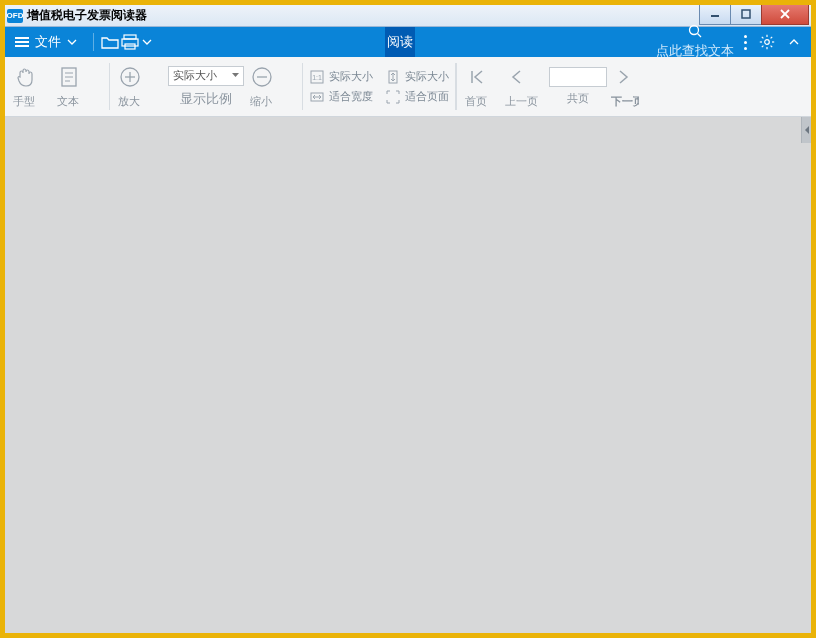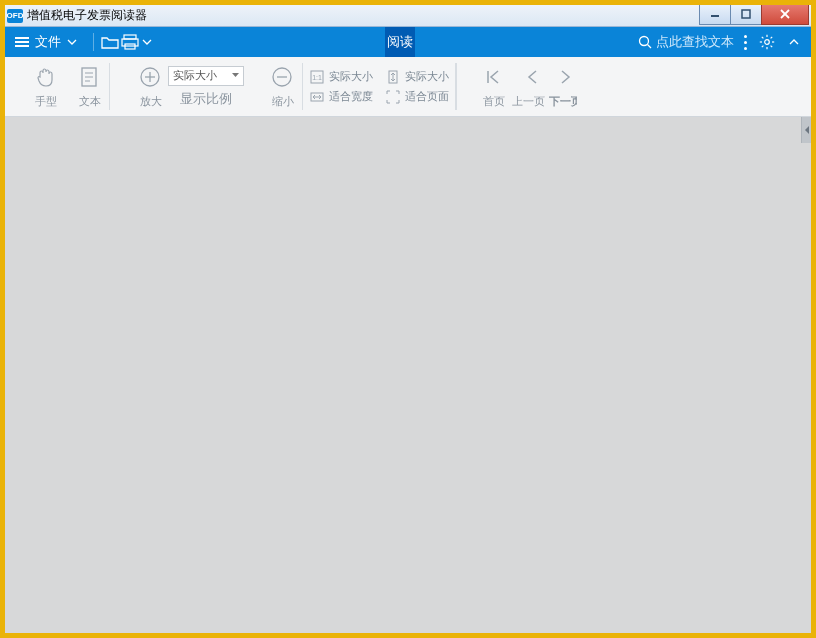--- a/index.html
+++ b/index.html
@@ -1,41 +1,41 @@
 <!DOCTYPE html>
 <html><head>
 <meta charset="utf-8">
 <style>
   * { box-sizing: border-box; margin: 0; padding: 0; }
   body { font-family: "Microsoft YaHei", Arial, sans-serif; font-size: 12px; background: #fff; }
   .window { width: 816px; height: 638px; border: 5px solid #eab308; display: flex; flex-direction: column; position: relative; }
   .titlebar { height: 22px; background: linear-gradient(#eef3f9,#dbe7f4); display: flex; align-items: center; padding: 0 2px; border-bottom: 1px solid #9bb7d6; }
   .titlebar .app-icon { width: 16px; height: 14px; background: #0a84d8; color: #fff; font-size: 8px; display: flex; align-items: center; justify-content: center; border-radius: 2px; margin-right: 4px; font-weight: bold; }
-  .titlebar .title-text { flex: 1; color: #000; font-size: 12px; font-weight: normal; }
+  .titlebar .title-text { flex: 1; color: #000; font-size: 12px; font-weight: bold; }
   .winctrls { display: flex; height: 20px; margin-top: -2px; }
   .winbtn { width: 32px; height: 20px; display: flex; align-items: center; justify-content: center; border: 1px solid #6a8ab0; border-top: none; margin-left: -1px; background: linear-gradient(#e9f1fb,#c8daf0); }
   .winbtn.close { width: 48px; background: linear-gradient(#e67a6f,#cf4b3c); border-color: #9a3b30; }
   .winbtn svg { display: block; }
   .menubar { height: 30px; background: #0a84d8; display: flex; align-items: center; color: #fff; position: relative; }
   .menu-file { display: flex; align-items: center; padding: 8px 10px; height: 100%; gap: 6px; }
   .ham { display: flex; flex-direction: column; gap: 2px; }
   .ham span { width: 14px; height: 2px; background: #fff; display:block; }
   .menu-file .label { font-size: 13px; }
   .chev { width: 10px; height: 6px; }
   .vsep { width: 1px; height: 18px; background: rgba(255,255,255,0.35); margin: 0 6px; }
   .micon { width: 20px; height: 20px; display: flex; align-items: center; justify-content: center; }
   .tab-read { background: #005bb3; height: 100%; display: flex; align-items: center; padding: 0 2px; font-size: 13px; margin-left: 250px; position: absolute; left: 0; }
   .right-tools { position: absolute; right: 0; display: flex; align-items: center; gap: 10px; padding-right: 10px; height: 100%; }
-  .search { display: flex; align-items: center; gap: 4px; color: #cfe8fb; font-size: 13px; }
+  .search { display: flex; align-items: center; gap: 4px; color: #cfe8fb; font-size: 13px; flex-direction: column; }
   .dots { display: flex; flex-direction: column; gap: 3px; }
   .dots span { width: 3px; height: 3px; border-radius: 50%; background: #fff; display:block;}
   .toolbar { height: 60px; background: #f4f5f6; border-bottom: 1px solid #d0d6dc; display: flex; align-items: stretch; overflow: hidden; }
   .tgrp { display: flex; align-items: center; padding: 0 8px; }
   .tsep { width: 1px; background: #d8dde2; margin: 6px 0; }
-  .tbtn { display: flex; flex-direction: column; align-items: flex-end; justify-content: center; width: 44px; color: #7a8793; gap: 5px; cursor: default; }
+  .tbtn { display: flex; flex-direction: column; align-items: flex-start; justify-content: center; width: 44px; color: #7a8793; gap: 5px; cursor: default; }
   .tbtn .ic { width: 24px; height: 24px; display:flex; align-items:center; justify-content:center; }
   .tbtn .lbl { font-size: 11px; color: #8a949e; white-space: nowrap; }
   .zoomgrp { display: flex; flex-direction: column; align-items:center; gap:4px; padding: 0 6px; }
   .zoom-select { width: 76px; height: 20px; border: 1px solid #c6ccd2; background:#fff; display:flex; align-items:center; justify-content:space-between; padding:0 4px; font-size:11px; color:#555; }
   .fitgrp { display:flex; flex-direction:column; gap:4px; padding:0 6px; justify-content:center;}
   .fitrow { display:flex; gap:12px; }
   .fitbtn { display:flex; align-items:center; gap:4px; color:#7a8793; font-size:11px; }
   .fitbtn .ic { width:16px; height:16px; display:flex; align-items:center; justify-content:center;}
   .pagefield { width: 58px; height: 20px; border:1px solid #c6ccd2; background:#fff; }
   .pagecol { display:flex; flex-direction:column; align-items:center; gap:4px; padding:0 4px;}
@@ -252,20 +252,24 @@
         <div class="lbl">首页</div>
       </div>
       <div class="tbtn" style="width:40px;">
         <div class="ic">
             <svg width="20" height="20" viewBox="0 0 20 20">
               <path d="M13 4 L6 10 L13 16" fill="none" stroke="#9aa4ae" stroke-width="1.5"></path>
             </svg>
           </div>
         <div class="lbl">上一页</div>
       </div>
+      <div class="pagecol">
+        <div class="pagefield"></div>
+        <div class="lbl">共页</div>
+      </div>
       <div class="tbtn" style="width:32px;font-weight:bold;">
         <div class="ic">
             <svg width="20" height="20" viewBox="0 0 20 20">
               <path d="M7 4 L14 10 L7 16" fill="none" stroke="#9aa4ae" stroke-width="1.5"></path>
             </svg>
           </div>
         <div class="lbl" style="overflow:hidden;width:28px;">下一页</div>
       </div>
     </div>
   </div>

